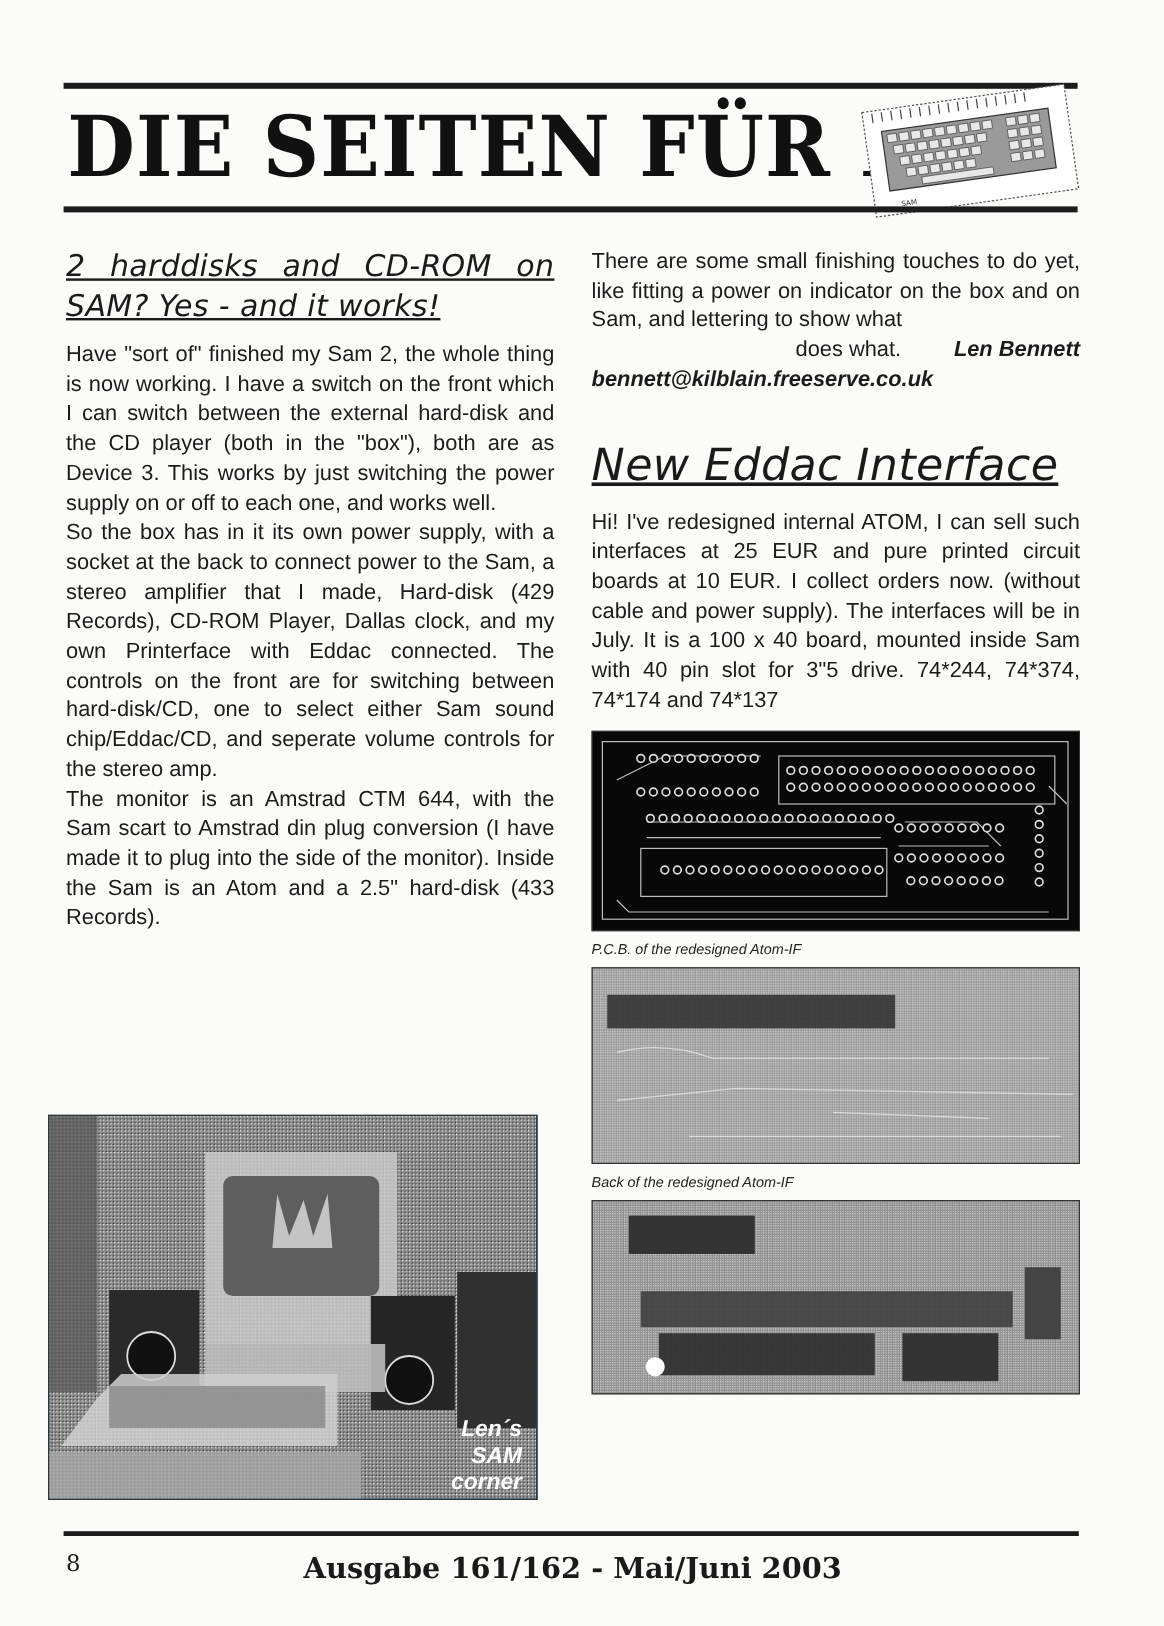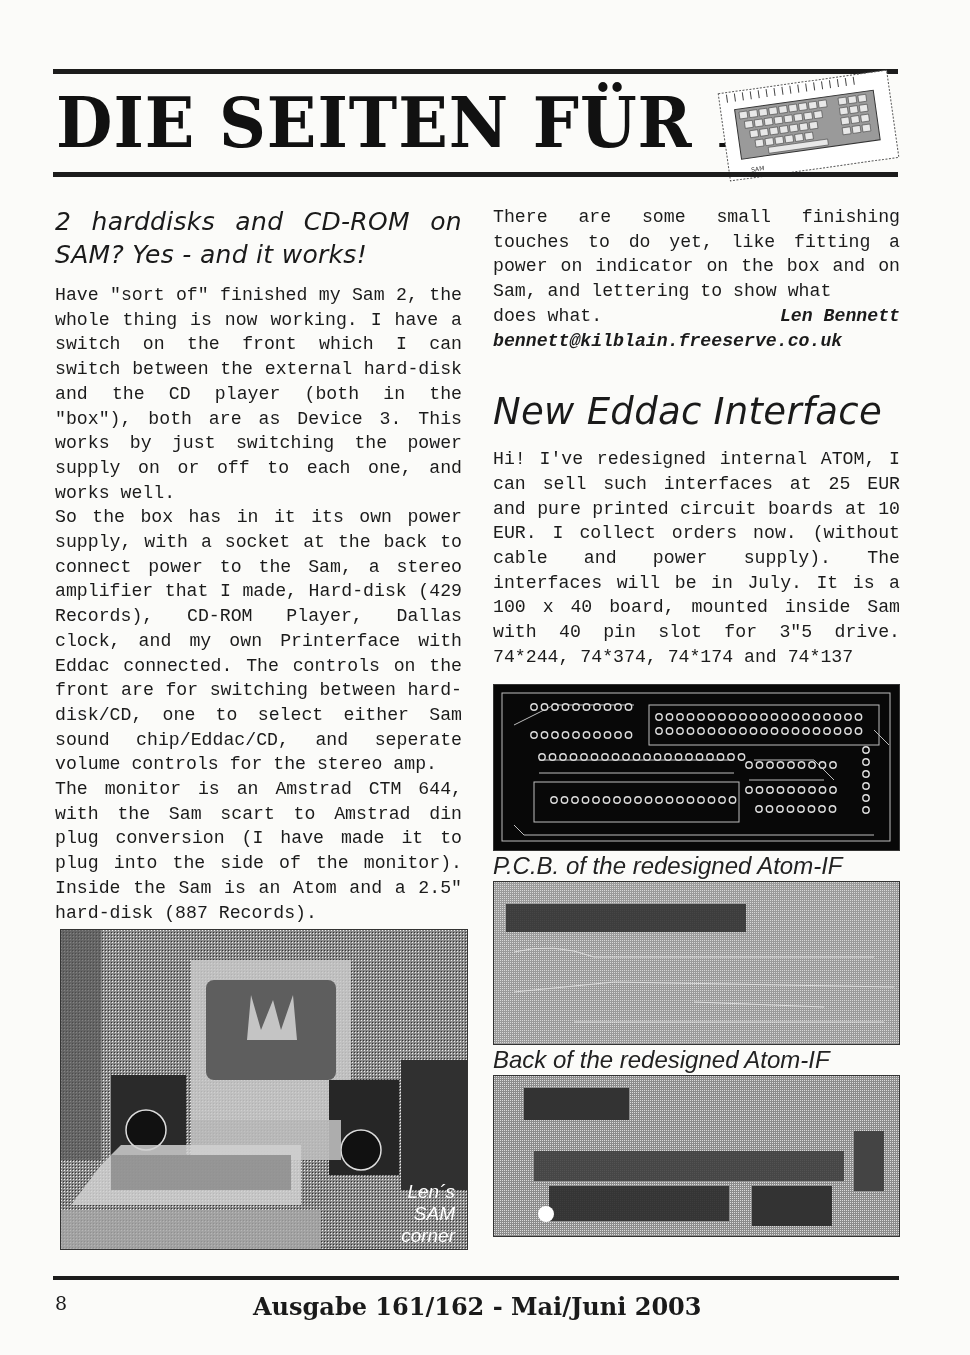--- a/index.html
+++ b/index.html
@@ -20,43 +20,42 @@
     transform: scaleX(0.93); transform-origin: left center; white-space: nowrap;
   }
   #keyboard-logo { position: absolute; left: 705px; top: 60px; width: 200px; height: 125px; }
 
   .col { position: absolute; width: 407px; }
   #col-left { left: 55px; top: 205px; }
   #col-right { left: 493px; top: 205px; }
 
   h2.article-title {
     margin: 0; font-style: italic; font-weight: normal; color: #1a1a1a;
-    font-family: "DejaVu Sans", sans-serif; letter-spacing: 0.3px;
+    font-family: "DejaVu Sans", sans-serif; letter-spacing: 0.3px; text-decoration: underline;
   }
   #title-1 { font-size: 25px; line-height: 33px; text-align: justify; text-align-last: left; }
   #title-2 { font-size: 37px; line-height: 46px; margin-top: 0; }
 
   p.body {
     margin: 0; font-size: 18.2px; line-height: 24.7px; text-align: justify;
     color: #1b1b1b;
-    font-family: Liberation Mono, monospace;
   }
   p.body + p.body { }
-  .byline-row { display: flex; justify-content: space-between; }
+  .byline-row { display: flex; justify-content: flex-end; gap: 44px; }
   .byline { font-weight: bold; font-style: italic; }
   .byline-it { font-style: italic; }
   .email { display: block; text-align: left; font-weight: bold; font-style: italic; }
 
   .photo { position: relative; border: 1px solid #333; overflow: hidden; }
-  .caption { font-style: italic; font-size: 24px; line-height: 24px; color: #222; margin-top: 3px; margin-bottom: 3px; }
+  .caption { font-style: italic; font-size: 12px; line-height: 24px; color: #222; margin-top: 3px; margin-bottom: 3px; }
 
   #pcb-photo { width: 405px; height: 165px; background: #070707; }
   #back-photo { width: 405px; height: 162px; background: #8a8a8a; }
   #top-photo { width: 405px; height: 160px; background: #7e7e7e; }
-  #sam-photo { position: absolute; left: 60px; top: 929px; width: 406px; height: 319px; background: #0c4a6e; }
+  #sam-photo { position: absolute; left: 40px; top: 929px; width: 406px; height: 319px; background: #0c4a6e; font-weight: bold; }
   #sam-caption {
     position: absolute; right: 12px; bottom: 2px; text-align: right; color: #fff;
     font-style: italic; font-size: 19px; line-height: 22px;
   }
 
   #footer { position: absolute; top: 1292px; left: 55px; width: 845px; height: 26px;
     font-family: "DejaVu Serif", "Liberation Serif", serif; font-weight: bold; }
   #page-number { position: absolute; left: 0; top: 0; font-size: 19px; font-weight: normal; }
   #issue-label { position: absolute; left: 198px; top: 0; font-size: 24px; }
 </style>
@@ -140,21 +139,21 @@
   </svg>
 </div>
 
 <div class="rule" id="rule-mid"></div>
 
 <div class="col" id="col-left">
   <h2 class="article-title" id="title-1">2 harddisks and CD-ROM on SAM? Yes - and it works!</h2>
   <div style="height:12px"></div>
   <p class="body">Have "sort of" finished my Sam 2, the whole thing is now working. I have a switch on the front which I can switch between the external hard-disk and the CD player (both in the "box"), both are as Device 3. This works by just switching the power supply on or off to each one, and works well.</p>
   <p class="body">So the box has in it its own power supply, with a socket at the back to connect power to the Sam, a stereo amplifier that I made, Hard-disk (429 Records), CD-ROM Player, Dallas clock, and my own Printerface with Eddac connected. The controls on the front are for switching between hard-disk/CD, one to select either Sam sound chip/Eddac/CD, and seperate volume controls for the stereo amp.</p>
-  <p class="body">The monitor is an Amstrad CTM 644, with the Sam scart to Amstrad din plug conversion (I have made it to plug into the side of the monitor). Inside the Sam is an Atom and a 2.5" hard-disk (887 Records).</p>
+  <p class="body">The monitor is an Amstrad CTM 644, with the Sam scart to Amstrad din plug conversion (I have made it to plug into the side of the monitor). Inside the Sam is an Atom and a 2.5" hard-disk (433 Records).</p>
 </div>
 
 <div class="photo" id="sam-photo">
   <svg width="406" height="319" viewBox="0 0 406 319">
     <defs>
       <pattern id="dither" width="3" height="3" patternUnits="userSpaceOnUse">
         <rect width="3" height="3" fill="#8a8a8a"></rect>
         <rect width="1" height="1" fill="#eee"></rect>
         <rect x="2" y="2" width="1" height="1" fill="#333"></rect>
       </pattern>

